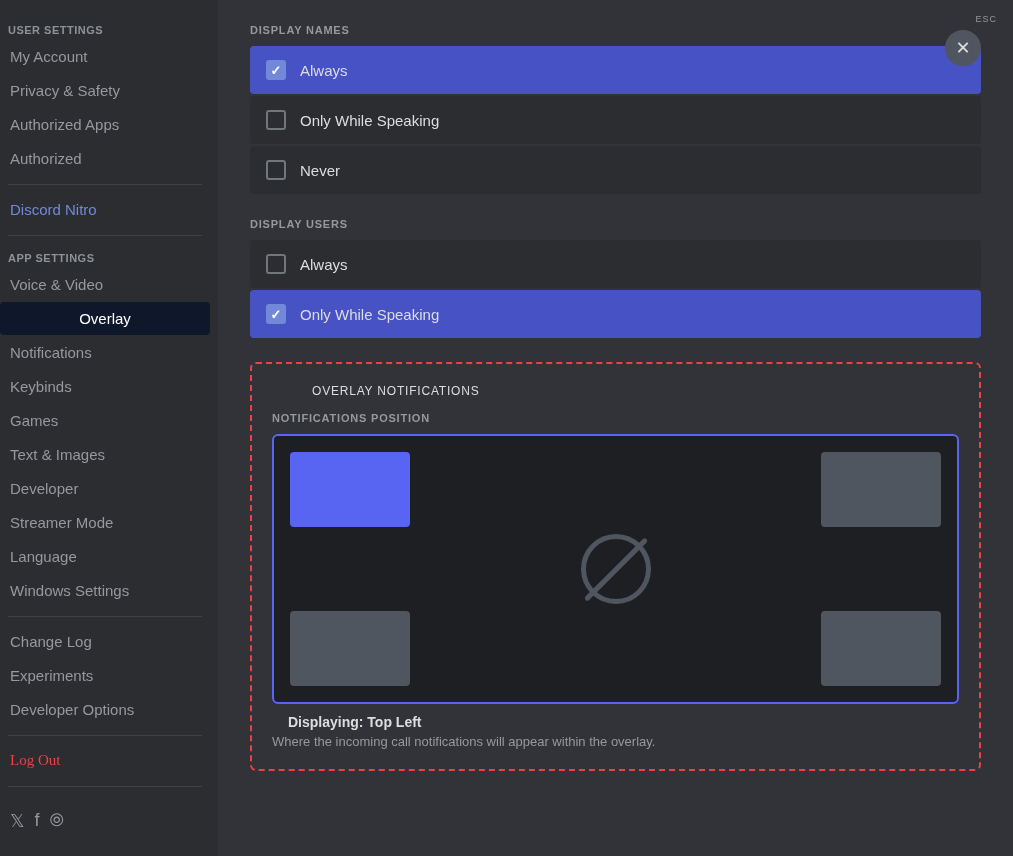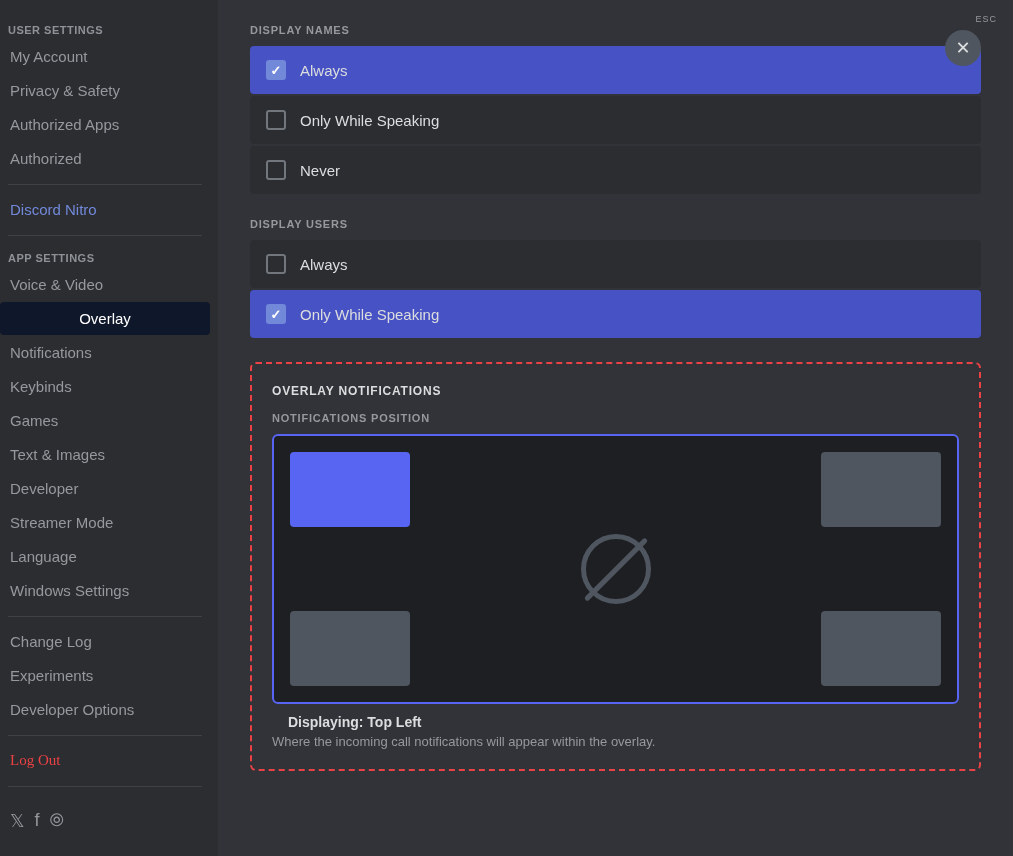--- a/index.html
+++ b/index.html
@@ -182,25 +182,26 @@
     
     .overlay-notifications {
       border: 2px dashed #ed4245;
       border-radius: 6px;
       padding: 20px;
       margin-top: 24px;
     }
 
     .overlay-title {
       font-size: 12px;
-      font-weight: 700;
+      font-weight: 400;
       color: #dcddde;
       letter-spacing: 0.8px;
       text-transform: uppercase;
       margin-bottom: 14px;
+      margin-left: 40px;
     }
 
     
     .position-grid {
       background: #1e1f22;
       border: 2px solid #5865f2;
       border-radius: 6px;
       padding: 12px;
       display: grid;
       grid-template-columns: 1fr 1fr;

